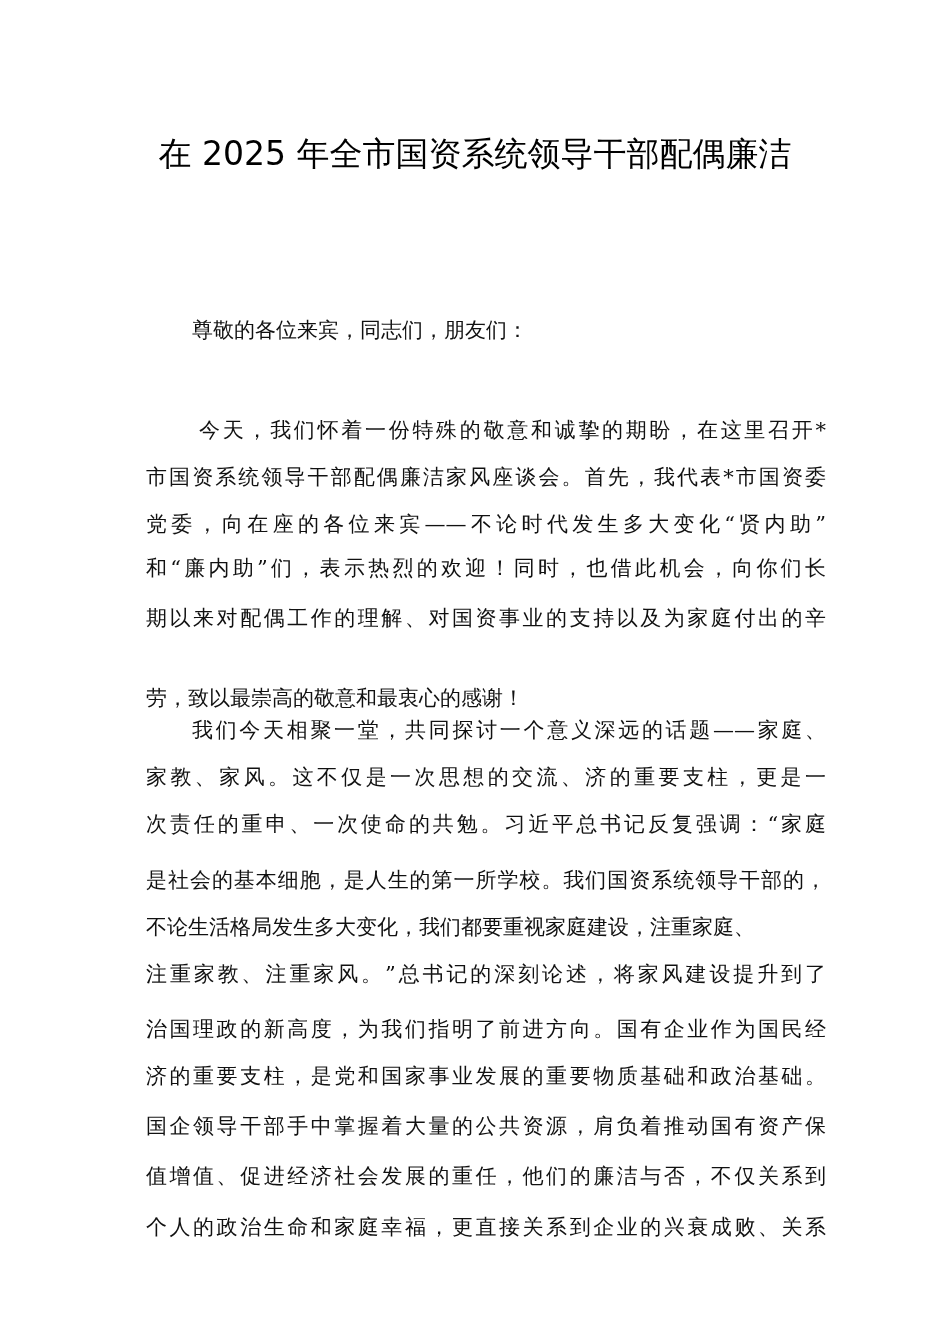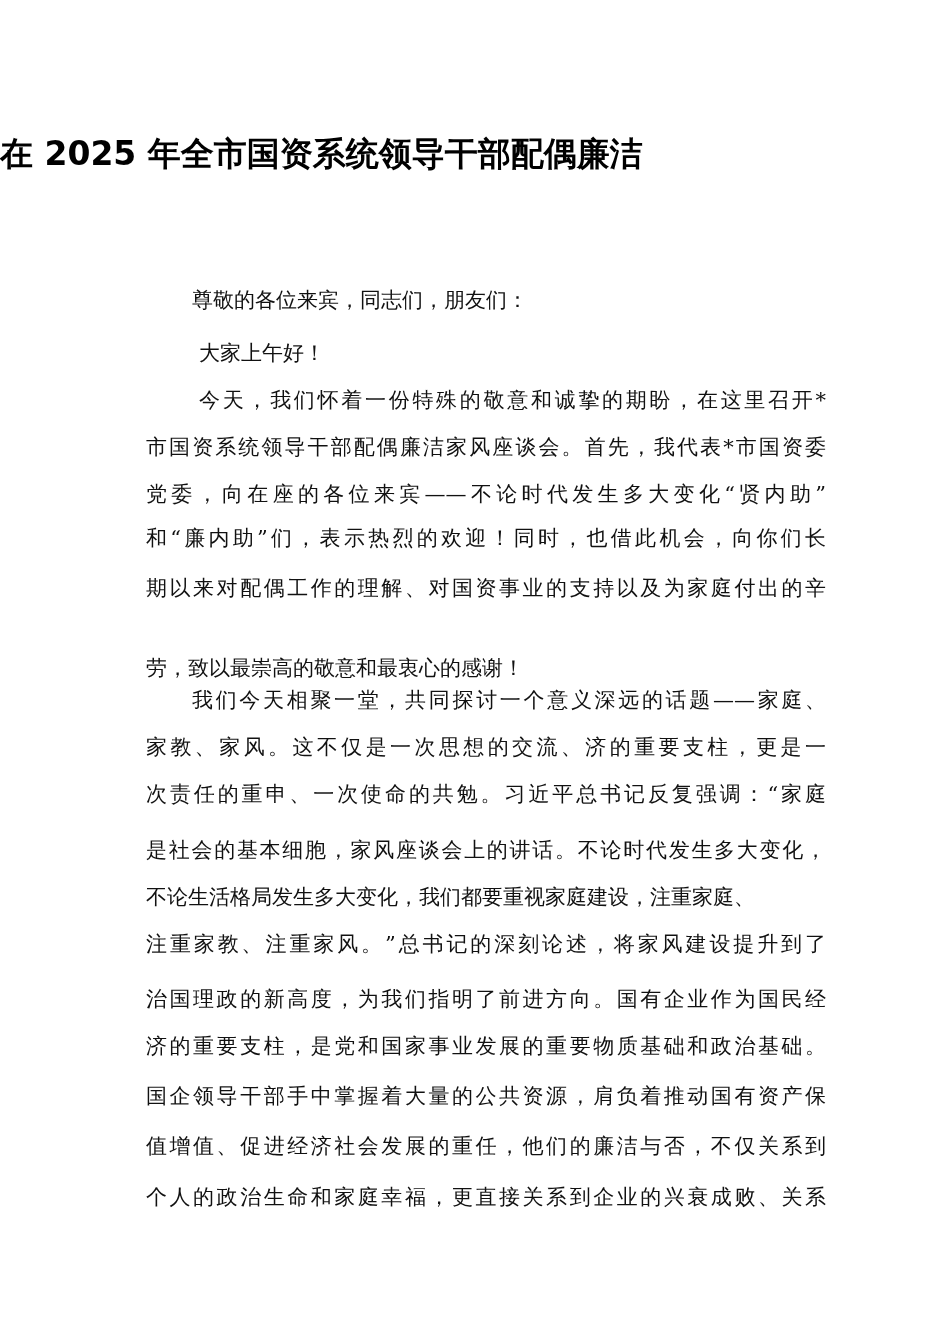--- a/index.html
+++ b/index.html
@@ -19,70 +19,70 @@
       left: 0;
       top: 0;
       width: 950px;
       height: 1344px;
       background: #ffffff;
     }
     .title {
       position: absolute;
       left: 0;
       width: 950px;
-      text-align: left;
+      text-align: center;
       font-family: "DejaVu Sans", "Liberation Sans", sans-serif;
-      font-weight: bold;
+      font-weight: normal;
       font-size: 33px;
       line-height: 40px;
       letter-spacing: 0px;
       color: #000000;
     }
     .title.l1 { top: 134px; }
     .title.l2 { top: 184px; }
     .line {
       position: absolute;
       left: 146px;
       width: 680px;
       font-family: "DejaVu Serif", "Liberation Serif", serif;
       font-size: 21px;
       line-height: 28px;
       white-space: nowrap;
       color: #111111;
       text-align: justify;
       text-align-last: justify;
+      margin-top: 30px;
     }
     .line.indent { left: 192px; width: 634px; }
     .line.indent-s { left: 199px; width: 627px; }
     .line.last { text-align-last: left; }
   </style>
 </head>
 <body>
 
 <div class="page">
 
   <div class="title l1">在 2025 年全市国资系统领导干部配偶廉洁</div>
 
   <div class="line indent last" style="top:286px;">尊敬的各位来宾，同志们，朋友们：</div>
-  <div class="line indent-s last" style="top:339px;">大家上午好！</div>
 
   <div>
     <div class="line indent-s" style="top:386px;">今天，我们怀着一份特殊的敬意和诚挚的期盼，在这里召开*</div>
     <div class="line" style="top:433px;">市国资系统领导干部配偶廉洁家风座谈会。首先，我代表*市国资委</div>
     <div class="line" style="top:480px;">党委，向在座的各位来宾——不论时代发生多大变化“贤内助”</div>
     <div class="line" style="top:524px;">和“廉内助”们，表示热烈的欢迎！同时，也借此机会，向你们长</div>
     <div class="line" style="top:574px;">期以来对配偶工作的理解、对国资事业的支持以及为家庭付出的辛</div>
     <div class="line last" style="top:654px;">劳，致以最崇高的敬意和最衷心的感谢！</div>
   </div>
 
   <div>
     <div class="line indent" style="top:686px;">我们今天相聚一堂，共同探讨一个意义深远的话题——家庭、</div>
     <div class="line" style="top:733px;">家教、家风。这不仅是一次思想的交流、济的重要支柱，更是一</div>
     <div class="line" style="top:780px;">次责任的重申、一次使命的共勉。习近平总书记反复强调：“家庭</div>
-    <div class="line" style="top:836px;">是社会的基本细胞，家风座谈会上的讲话。不论时代发生多大变化，</div>
+    <div class="line" style="top:836px;">是社会的基本细胞，是人生的第一所学校。我们国资系统领导干部的，</div>
     <div class="line last" style="top:883px;">不论生活格局发生多大变化，我们都要重视家庭建设，注重家庭、</div>
     <div class="line" style="top:930px;">注重家教、注重家风。”总书记的深刻论述，将家风建设提升到了</div>
     <div class="line" style="top:985px;">治国理政的新高度，为我们指明了前进方向。国有企业作为国民经</div>
     <div class="line" style="top:1032px;">济的重要支柱，是党和国家事业发展的重要物质基础和政治基础。</div>
     <div class="line" style="top:1082px;">国企领导干部手中掌握着大量的公共资源，肩负着推动国有资产保</div>
     <div class="line" style="top:1132px;">值增值、促进经济社会发展的重任，他们的廉洁与否，不仅关系到</div>
     <div class="line" style="top:1183px;">个人的政治生命和家庭幸福，更直接关系到企业的兴衰成败、关系</div>
   </div>
 
 </div>

